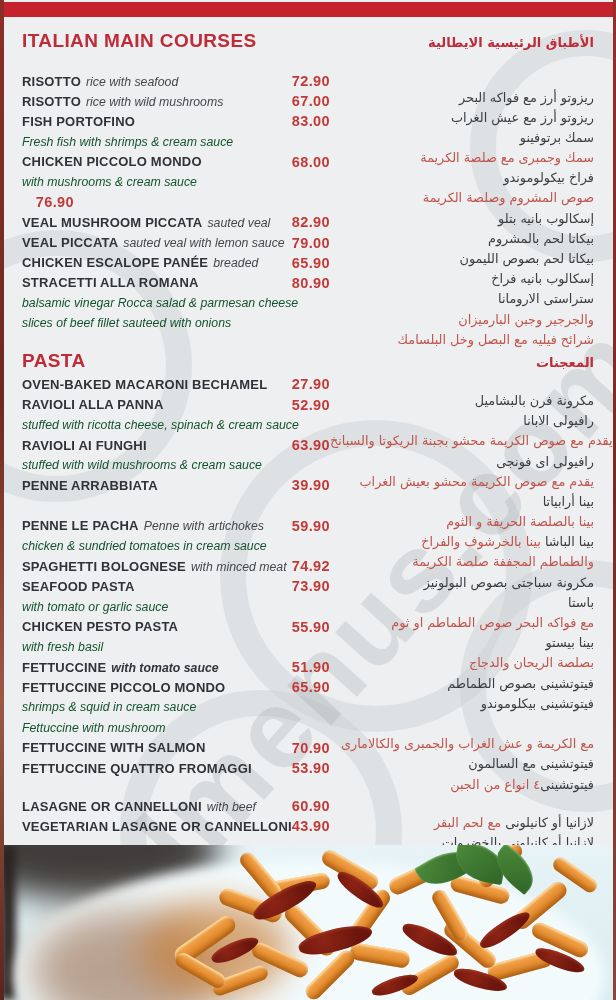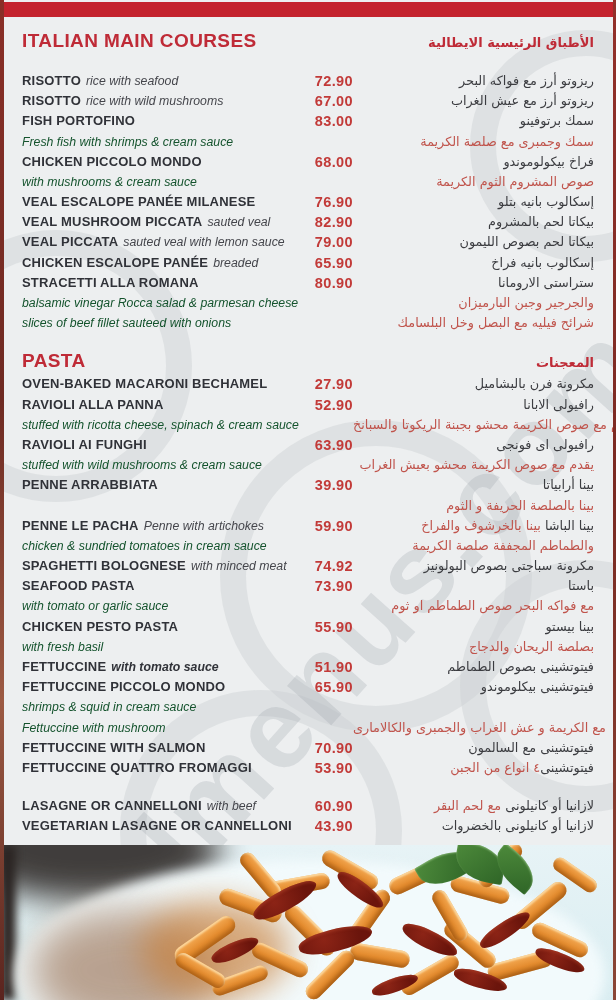--- a/index.html
+++ b/index.html
@@ -21,21 +21,21 @@
 
   
   .content{position:relative;z-index:3;padding:17px 22px 0 22px;}
   .title-row{display:flex;justify-content:space-between;align-items:baseline;margin-top:13px;height:22px;}
   .title-en{font-size:19px;font-weight:bold;color:var(--accent,#bf2b37);letter-spacing:.4px;}
   .title-ar{font-size:13px;font-weight:bold;color:var(--accent,#bf2b37);font-family:"DejaVu Sans",sans-serif;direction:rtl;}
   .rows{margin-top:19px;}
   .rows.second{margin-top:2px;}
   .header-row{display:flex;justify-content:space-between;align-items:baseline;height:22px;margin-top:17px;}
 
-  .row{display:flex;align-items:flex-end;height:20.2px;line-height:20.2px;gap:23px;}
+  .row{display:flex;align-items:center;height:20.2px;line-height:20.2px;}
   .row.gap{height:18px;}
   .en-cell{width:256px;white-space:nowrap;overflow:visible;flex:0 0 auto;}
   .name{font-size:13px;font-weight:bold;color:var(--dark,#303238);letter-spacing:.2px;}
   .sub{font-size:12.3px;font-style:italic;color:#45464c;margin-left:5px;}
   .sub.bold{font-weight:bold;color:var(--dark,#303238);}
   .desc-cell{width:308px;flex:0 0 auto;font-size:12.3px;font-style:italic;color:#14532d;white-space:nowrap;}
   .price-cell{width:52px;flex:0 0 auto;text-align:right;font-size:14.5px;font-weight:bold;
     color:var(--price,#c23a38);letter-spacing:.4px;}
   .ar-cell{flex:1 1 auto;text-align:right;direction:rtl;font-family:"DejaVu Sans",sans-serif;font-size:12.8px;white-space:nowrap;margin-top:33px;}
   .ar-cell .dark{color:#3b3c40;}
@@ -103,24 +103,23 @@
             <span class="desc-cell">Fresh fish with shrimps &amp; cream sauce</span>
             <span class="ar-cell"><span class="red">سمك وجمبرى مع صلصة الكريمة</span></span>
           </div>
           <div class="row item">
             <span class="en-cell"><span class="name">CHICKEN PICCOLO MONDO</span></span>
             <span class="price-cell">68.00</span>
             <span class="ar-cell"><span class="dark">فراخ بيكولوموندو</span></span>
           </div>
           <div class="row desc">
             <span class="desc-cell">with mushrooms &amp; cream sauce</span>
-            <span class="ar-cell"><span class="red">صوص المشروم الثوم الكريمة</span></span>
-          </div>
-          <div class="row item">
-            <span class="en-cell"><span class="name">VEAL ESCALOPE PANÉE MILANESE</span></span>
+            <span class="ar-cell"><span class="red">صوص المشروم وصلصة الكريمة</span></span>
+          </div>
+          <div class="row item">
             <span class="price-cell">76.90</span>
             <span class="ar-cell"><span class="dark">إسكالوب بانيه بتلو</span></span>
           </div>
           <div class="row item">
             <span class="en-cell"><span class="name">VEAL MUSHROOM PICCATA</span><span class="sub">sauted veal</span></span>
             <span class="price-cell">82.90</span>
             <span class="ar-cell"><span class="dark">بيكاتا لحم بالمشروم</span></span>
           </div>
           <div class="row item">
             <span class="en-cell"><span class="name">VEAL PICCATA</span><span class="sub">sauted veal with lemon sauce</span></span>

